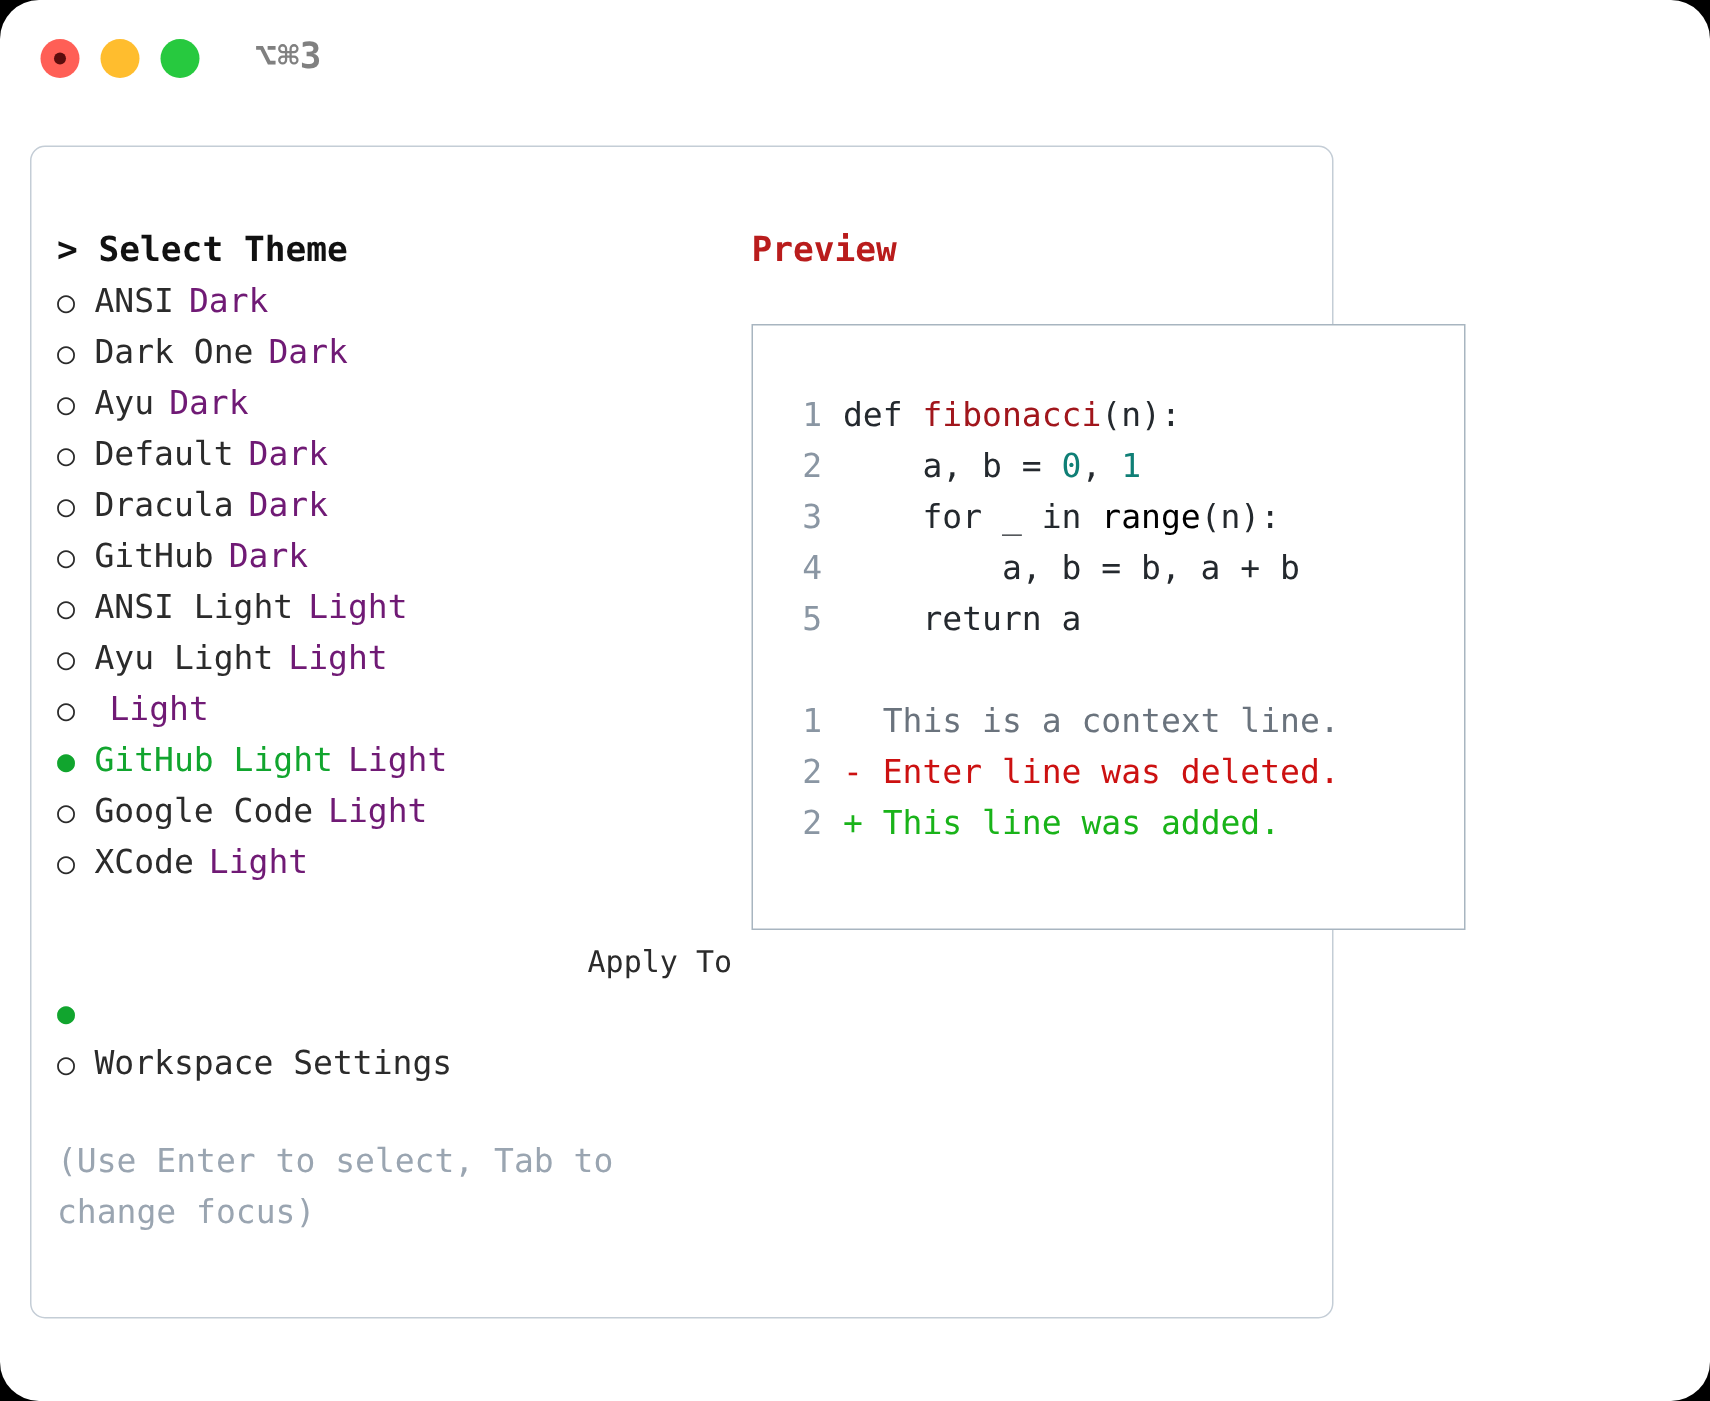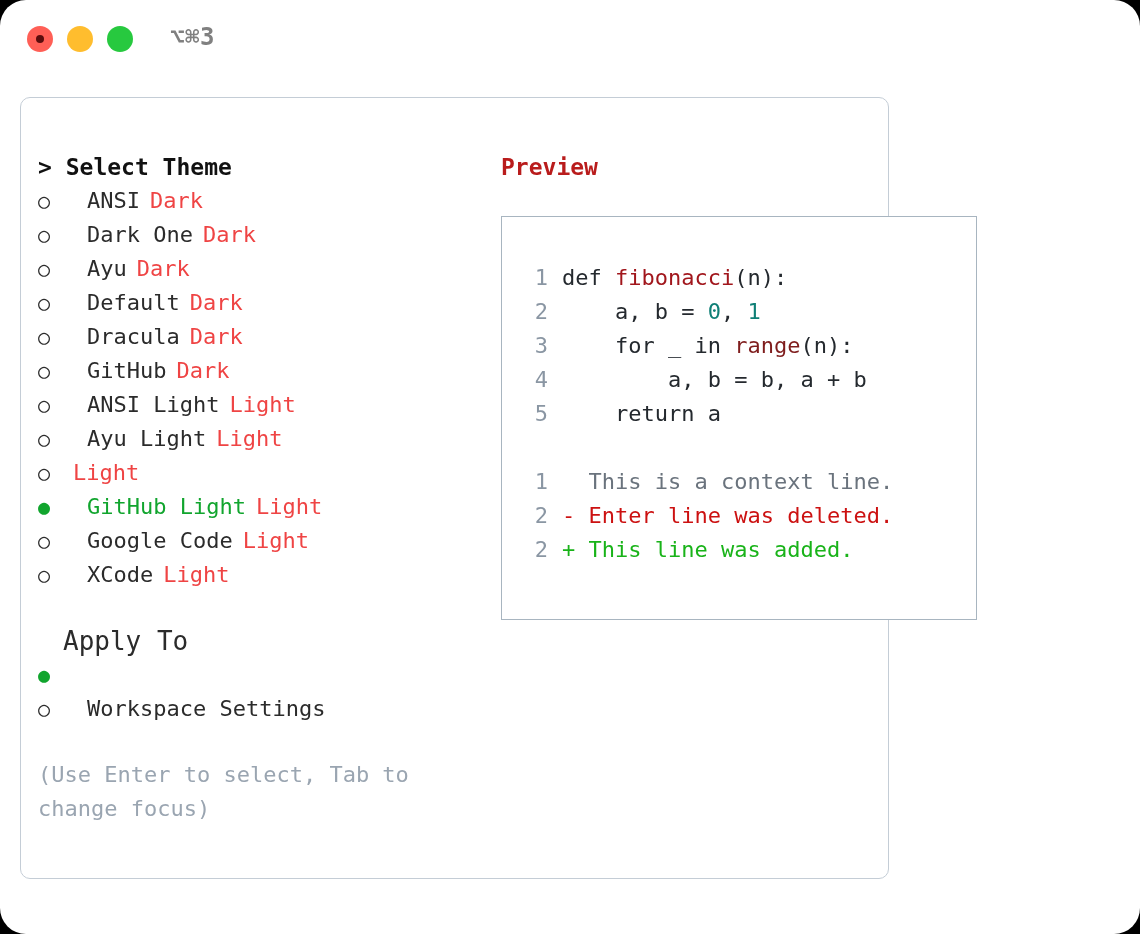--- a/index.html
+++ b/index.html
@@ -103,35 +103,36 @@
     font-size: 22px;
     white-space: pre;
   }
   .marker {
     width: 25px;
     flex: 0 0 25px;
     font-size: 20px;
     color: #2b2b2b;
   }
   .marker.sel { color: #11a52e; }
-  .row .name { color: #2b2b2b; margin-left: 24px; }
+  .row .name { color: #2b2b2b; }
   .row.selected .name { color: #11a52e; }
   .row .variant {
-    color: #ef4444;
+    color: #701a75;
     margin-left: 10px;
   }
 
   .section-gap { height: 32px; }
 
   .apply-header {
-    font-size: 26px;
+    font-size: 20px;
     color: #2b2b2b;
     line-height: 34px;
     padding-left: 25px;
     white-space: pre;
+    text-align: right;
   }
 
   .hint {
     margin-top: 32px;
     font-size: 22px;
     line-height: 34px;
     color: #9aa5b1;
     width: 400px;
     white-space: normal;
   }
@@ -170,21 +171,21 @@
   .lineno {
     flex: 0 0 28px;
     text-align: right;
     color: #8a96a3;
     margin-right: 14px;
   }
   .code-text { color: #24292e; }
   .blank-line { height: 34px; }
   .tok-fn    { color: #a1161c; }
   .tok-num   { color: #0f7f76; }
-  .tok-call  { color: #7f1d1d; }
+  .tok-call  { color: #000000; }
   .tok-plain { color: #24292e; }
 
   .diff-ctx { color: #6a737d; }
   .diff-del { color: #cc1111; }
   .diff-add { color: #19b319; }
 </style>
 </head>
 <body>
 
 <div class="window">

